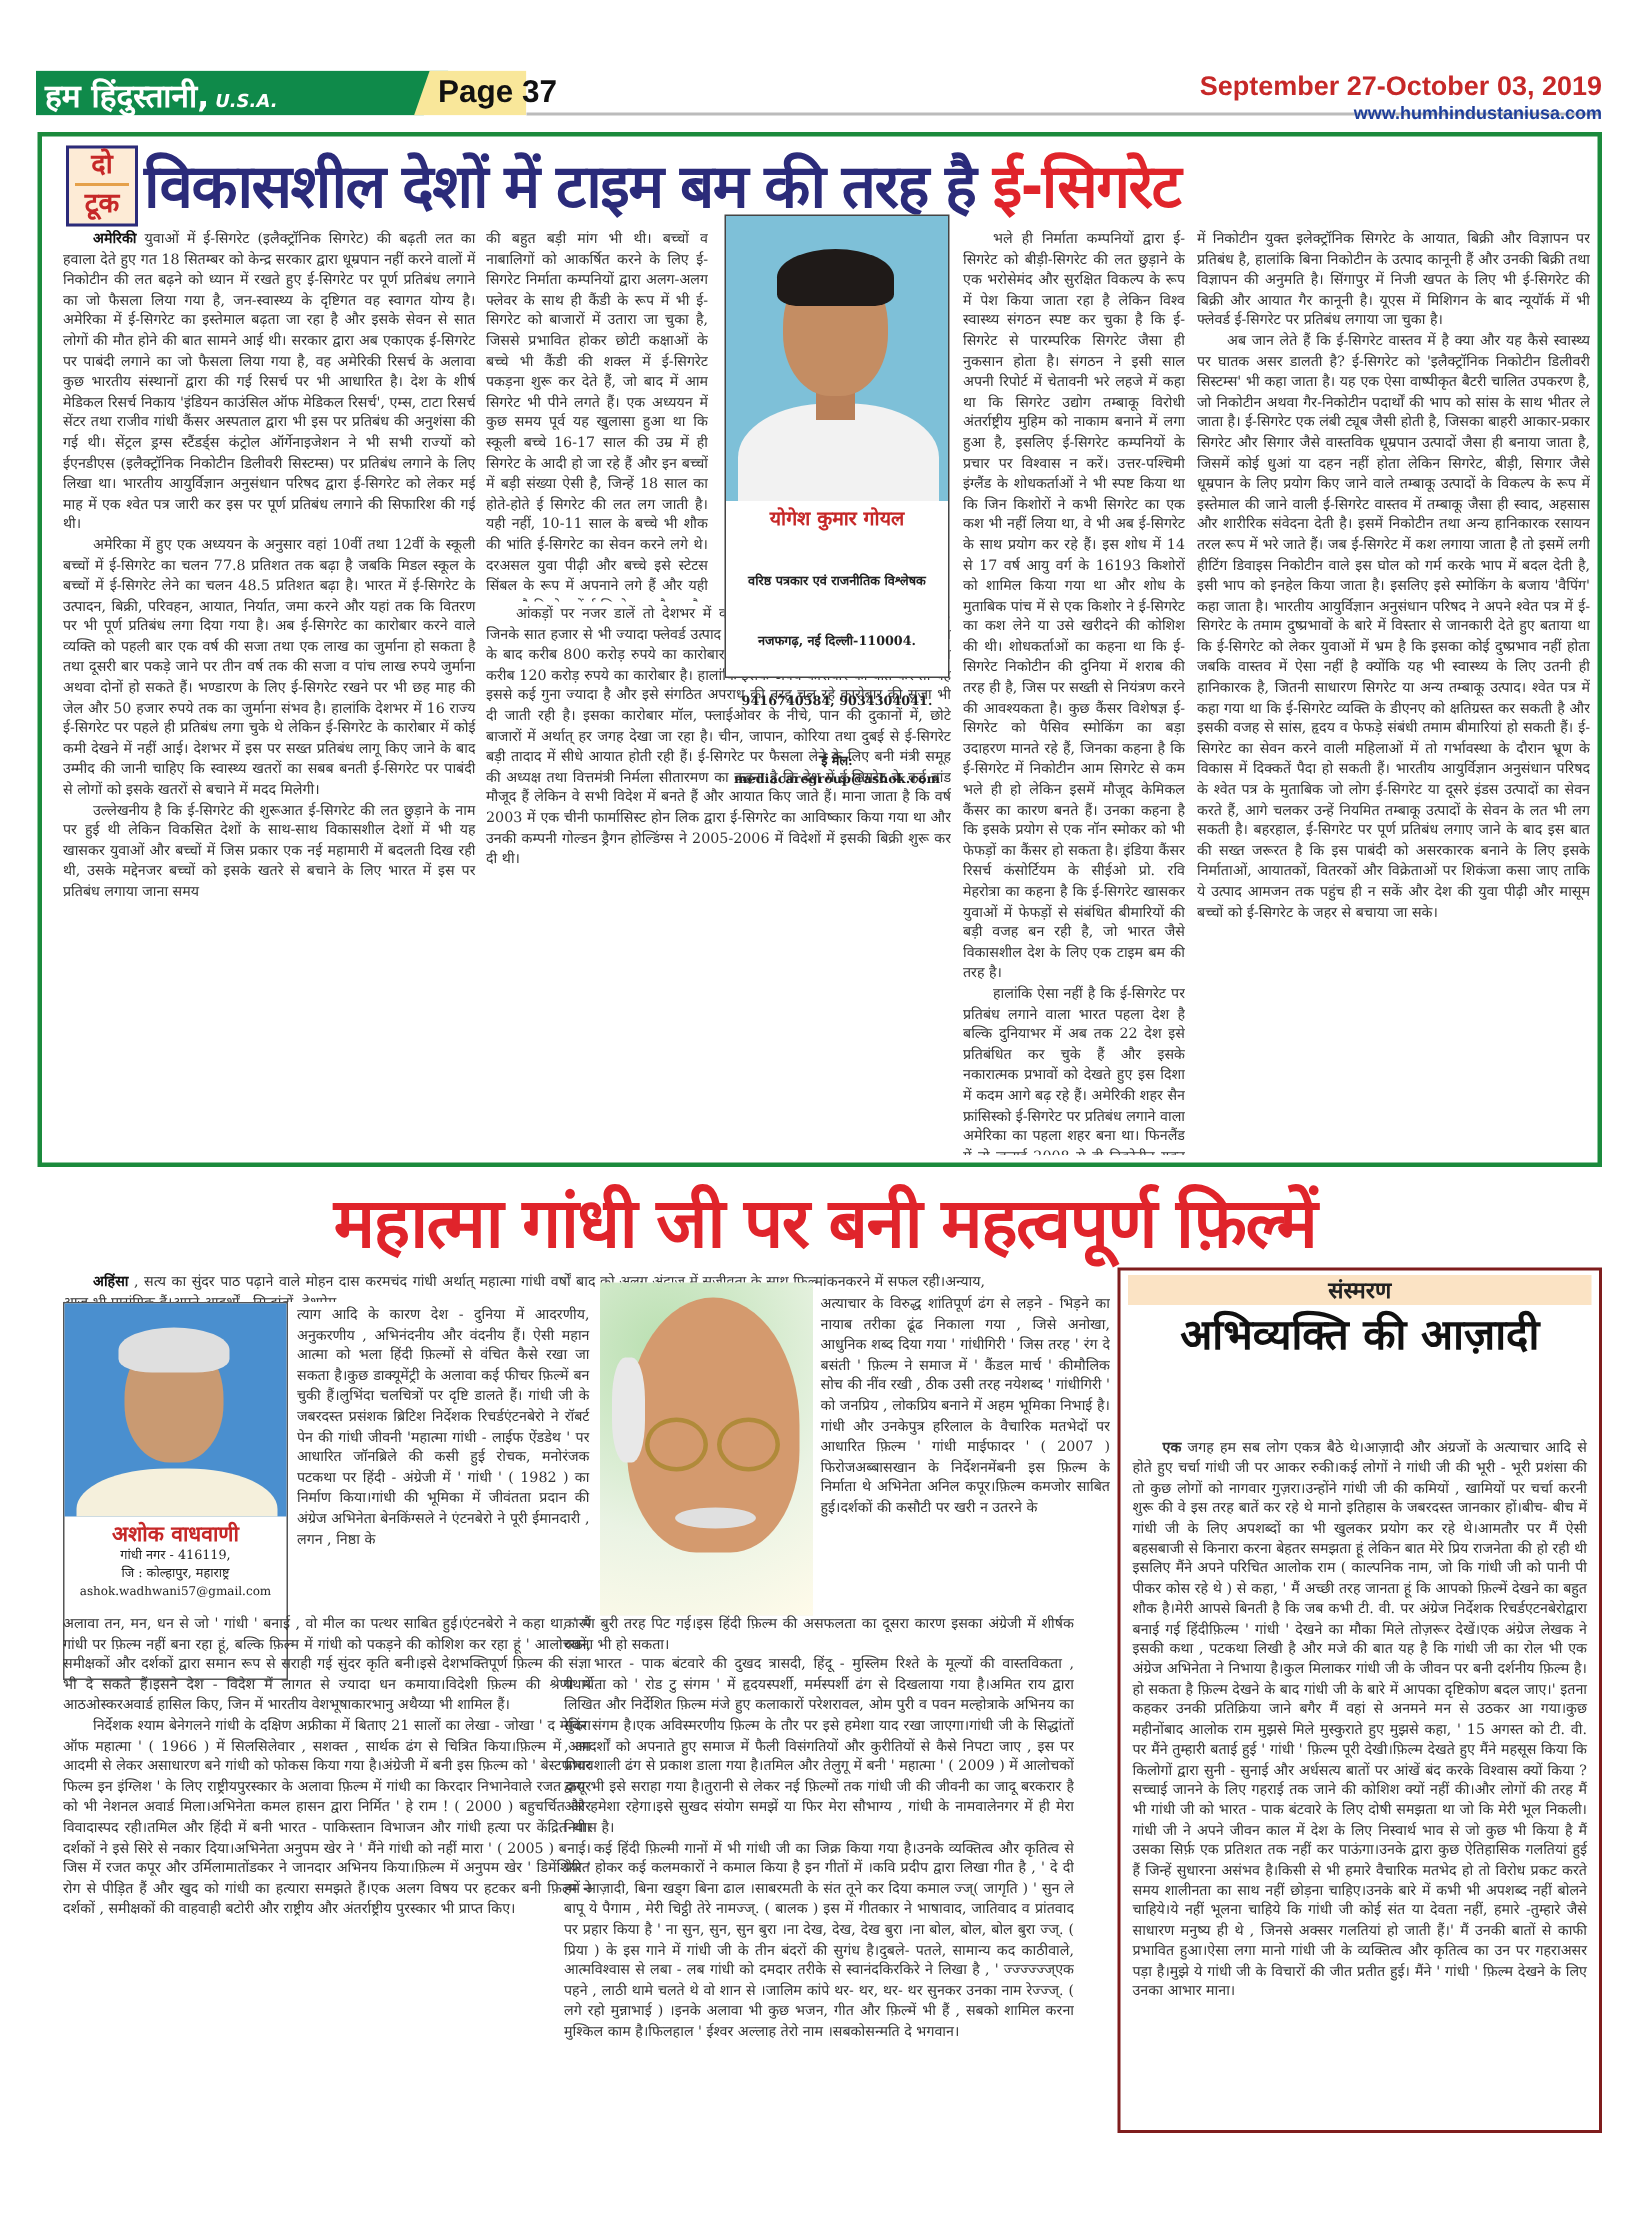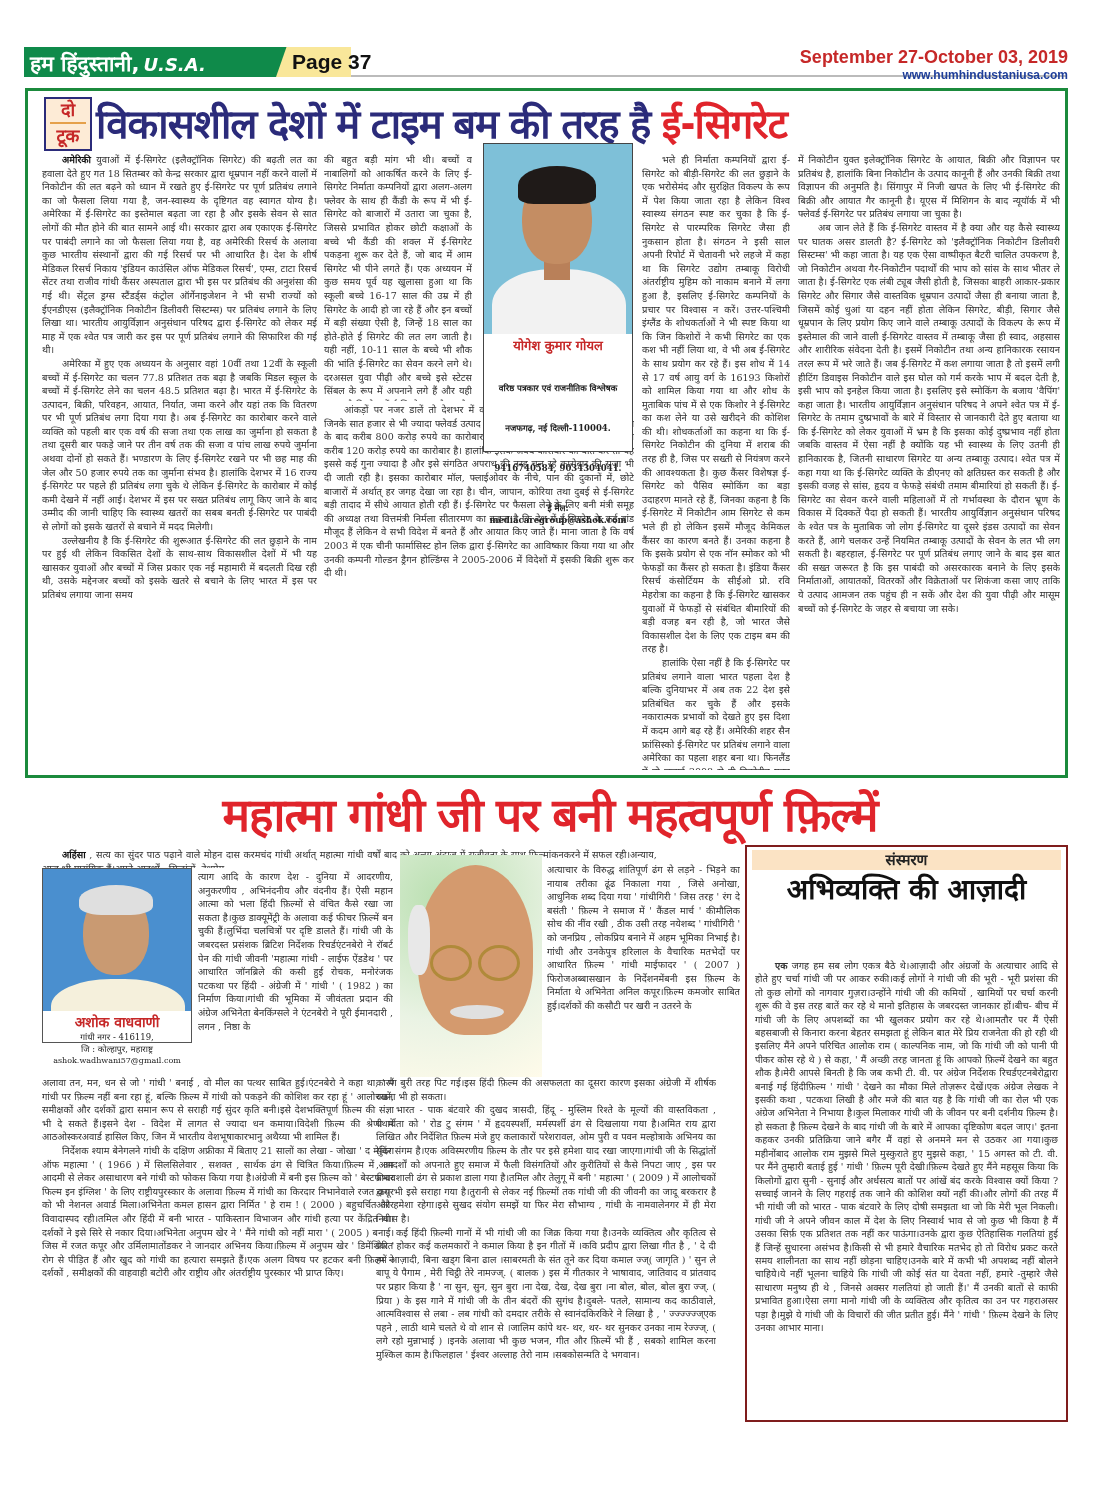--- a/index.html
+++ b/index.html
@@ -1,20 +1,20 @@
 <!DOCTYPE html>
 <html><head>
 <meta charset="utf-8">
 <style>
   html, body { margin:0; padding:0; background:#ffffff; }
   body { width:1095px; height:1489px; position:relative; overflow:hidden; font-family:"DejaVu Serif", serif; color:#222; }
   .masthead { position:absolute; left:24px; top:47px; width:545px; height:30px; }
   .mast-green { position:absolute; left:0; top:0; width:275px; height:30px; background:#0f8a4a; clip-path:polygon(0 0,100% 0,94% 100%,0 100%); }
   .mast-title { position:absolute; left:6px; top:2px; font-family:"DejaVu Sans", sans-serif; font-weight:bold; font-size:21px; color:#fff; white-space:nowrap; }
-  .mast-title .usa { font-style:italic; font-size:18px; font-weight:bold; margin-left:4px; }
+  .mast-title .usa { font-style:italic; font-size:12px; font-weight:bold; margin-left:4px; }
   .mast-yellow { position:absolute; left:252px; top:0; width:75px; height:30px; background:#f9e79a; clip-path:polygon(14% 0,100% 0,100% 100%,0 100%); }
   .page-num { position:absolute; left:268px; top:3px; font-family:"Liberation Sans", sans-serif; font-weight:bold; font-size:21px; color:#111; }
   .mast-grey { position:absolute; left:327px; top:28px; width:740px; height:2px; background:#bbb; }
   .dateline { position:absolute; right:27px; top:47px; text-align:right; font-family:"Liberation Sans", sans-serif; font-weight:bold; }
   .dateline .date { color:#c62828; font-size:18px; }
   .dateline .url { color:#1f3f9a; font-size:12px; }
 
   .box1 { position:absolute; left:25px; top:88px; width:1043px; height:690px; border:3px solid #1b8a3c; box-sizing:border-box; }
   .do-took { position:absolute; left:16px; top:6px; width:44px; height:50px; border:2px solid #2b2b7a; background:#fdebd6; text-align:center; font-family:"DejaVu Sans", sans-serif; font-weight:bold; color:#c62828; font-size:18px; line-height:22px; }
   .do-took .bar { height:2px; background:#e5a04a; margin:1px 4px; }
@@ -27,21 +27,21 @@
   .photo { position:relative; width:100%; height:190px; background:#7ec0d8; overflow:hidden; }
   .photo .head { position:absolute; left:38px; top:28px; width:70px; height:92px; background:#c48d63; border-radius:50% 50% 45% 45%; }
   .photo .hair { position:absolute; left:34px; top:22px; width:78px; height:38px; background:#1f1a18; border-radius:50% 50% 20% 20%; }
   .photo .shirt { position:absolute; left:8px; top:125px; width:134px; height:80px; background:#f2f2f2; border-radius:45% 45% 0 0; }
   .photo .neck { position:absolute; left:60px; top:112px; width:26px; height:24px; background:#b98059; }
   .author-name { text-align:center; color:#c62828; font-weight:bold; font-size:13px; margin-top:2px; }
   .author-info { text-align:center; font-size:8.5px; color:#222; line-height:12px; font-weight:bold;margin-top:28px; }
 
   .headline2 { position:absolute; left:35px; top:782px; width:1030px; text-align:center; font-family:"DejaVu Sans Condensed","DejaVu Sans", sans-serif; font-weight:bold; font-size:46px; color:#e0242b; white-space:nowrap; letter-spacing:-1px; }
 
-  .author2 { position:absolute; left:42px; top:868px; width:150px; height:175px; border:1px solid #555; box-sizing:border-box; background:#fff; }
+  .author2 { position:absolute; left:42px; top:868px; width:150px; height:252px; border:1px solid #555; box-sizing:border-box; background:#fff; }
   .photo2 { position:relative; width:100%; height:142px; background:#4a8fcf; overflow:hidden; }
   .photo2 .head { position:absolute; left:40px; top:20px; width:66px; height:86px; background:#c99a72; border-radius:50% 50% 45% 45%; }
   .photo2 .hair { position:absolute; left:36px; top:16px; width:74px; height:30px; background:#dfdfdf; border-radius:50% 50% 30% 30%; }
   .photo2 .shirt { position:absolute; left:8px; top:110px; width:134px; height:60px; background:#f5f0dc; border-radius:45% 45% 0 0; }
   .author2-name { text-align:center; color:#c62828; font-weight:bold; font-size:14px; margin-top:1px; }
   .author2-info { text-align:center; font-size:8.5px; line-height:12px; font-weight:normal; color:#222; }
 
   .gandhi-img { position:absolute; left:400px; top:855px; width:142px; height:222px; background:#f4f1e6; overflow:hidden; }
   .gandhi-img .bg { position:absolute; left:0; top:0; width:100%; height:100%; background:radial-gradient(circle at 30% 20%, #b9dfb0 0%, #eaf3e4 60%, #fffbea 100%); }
   .gandhi-img .head { position:absolute; left:18px; top:10px; width:115px; height:170px; background:#d49a6e; border-radius:50% 50% 40% 40%; }

